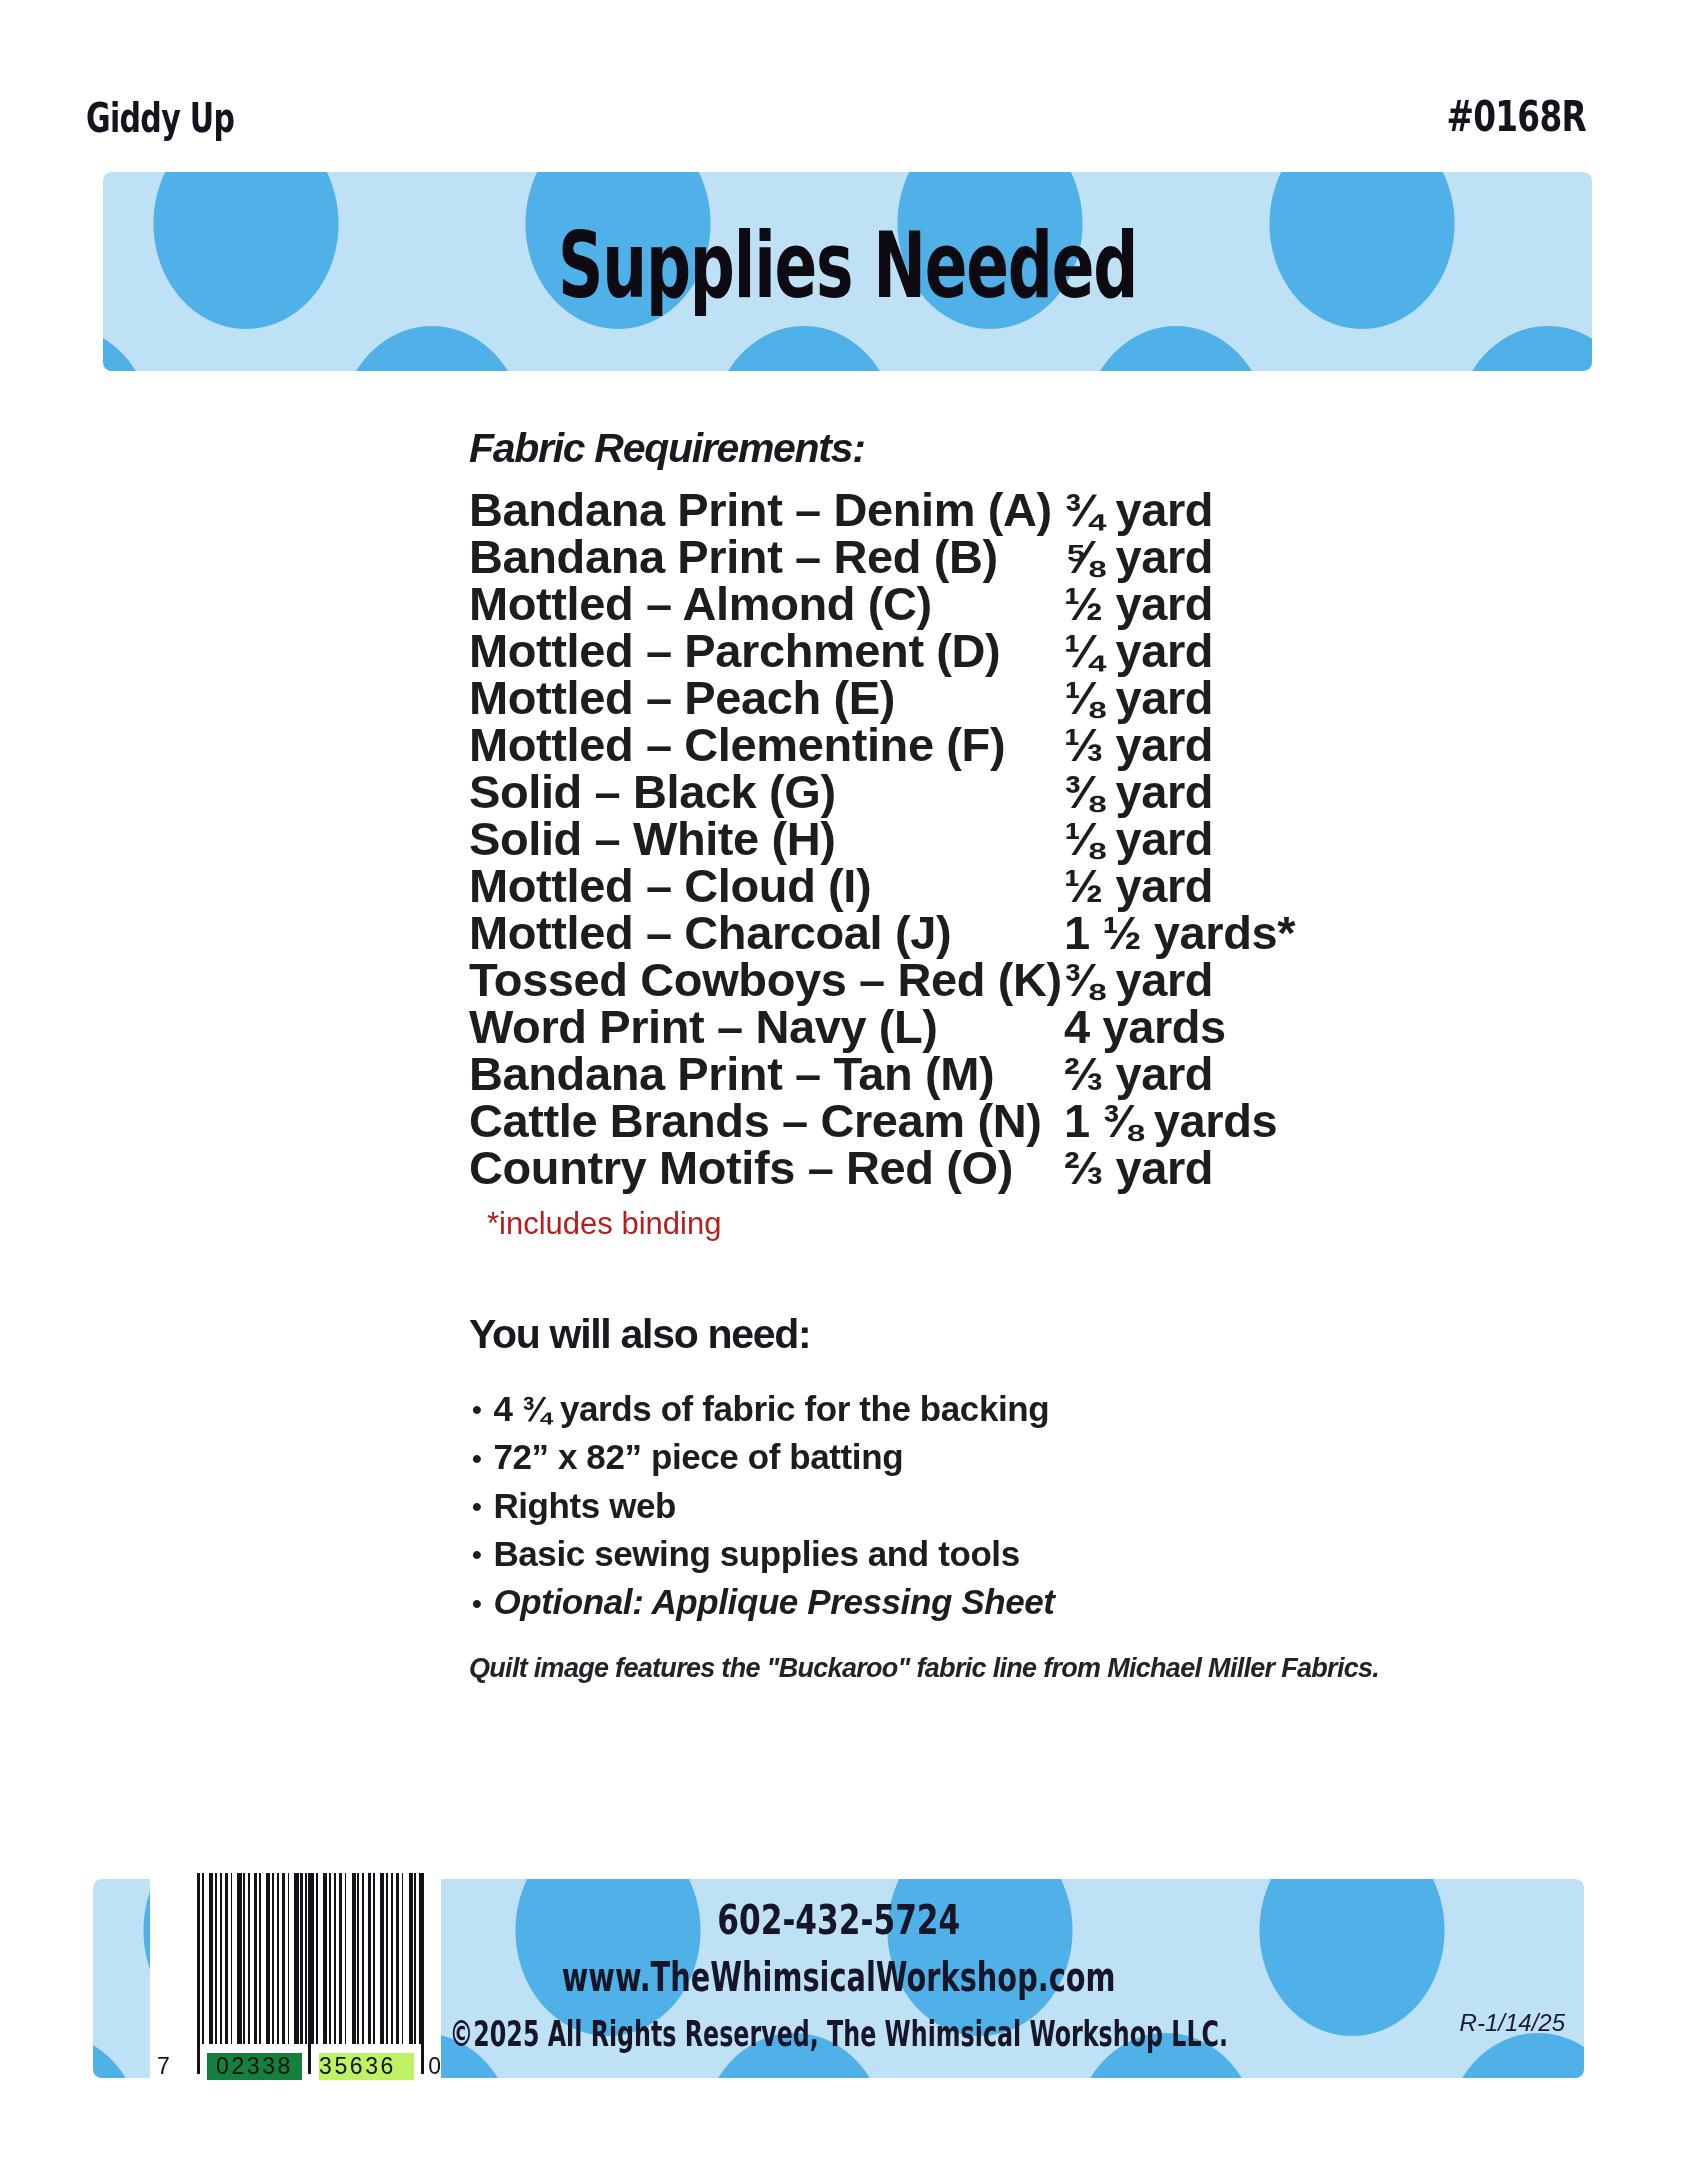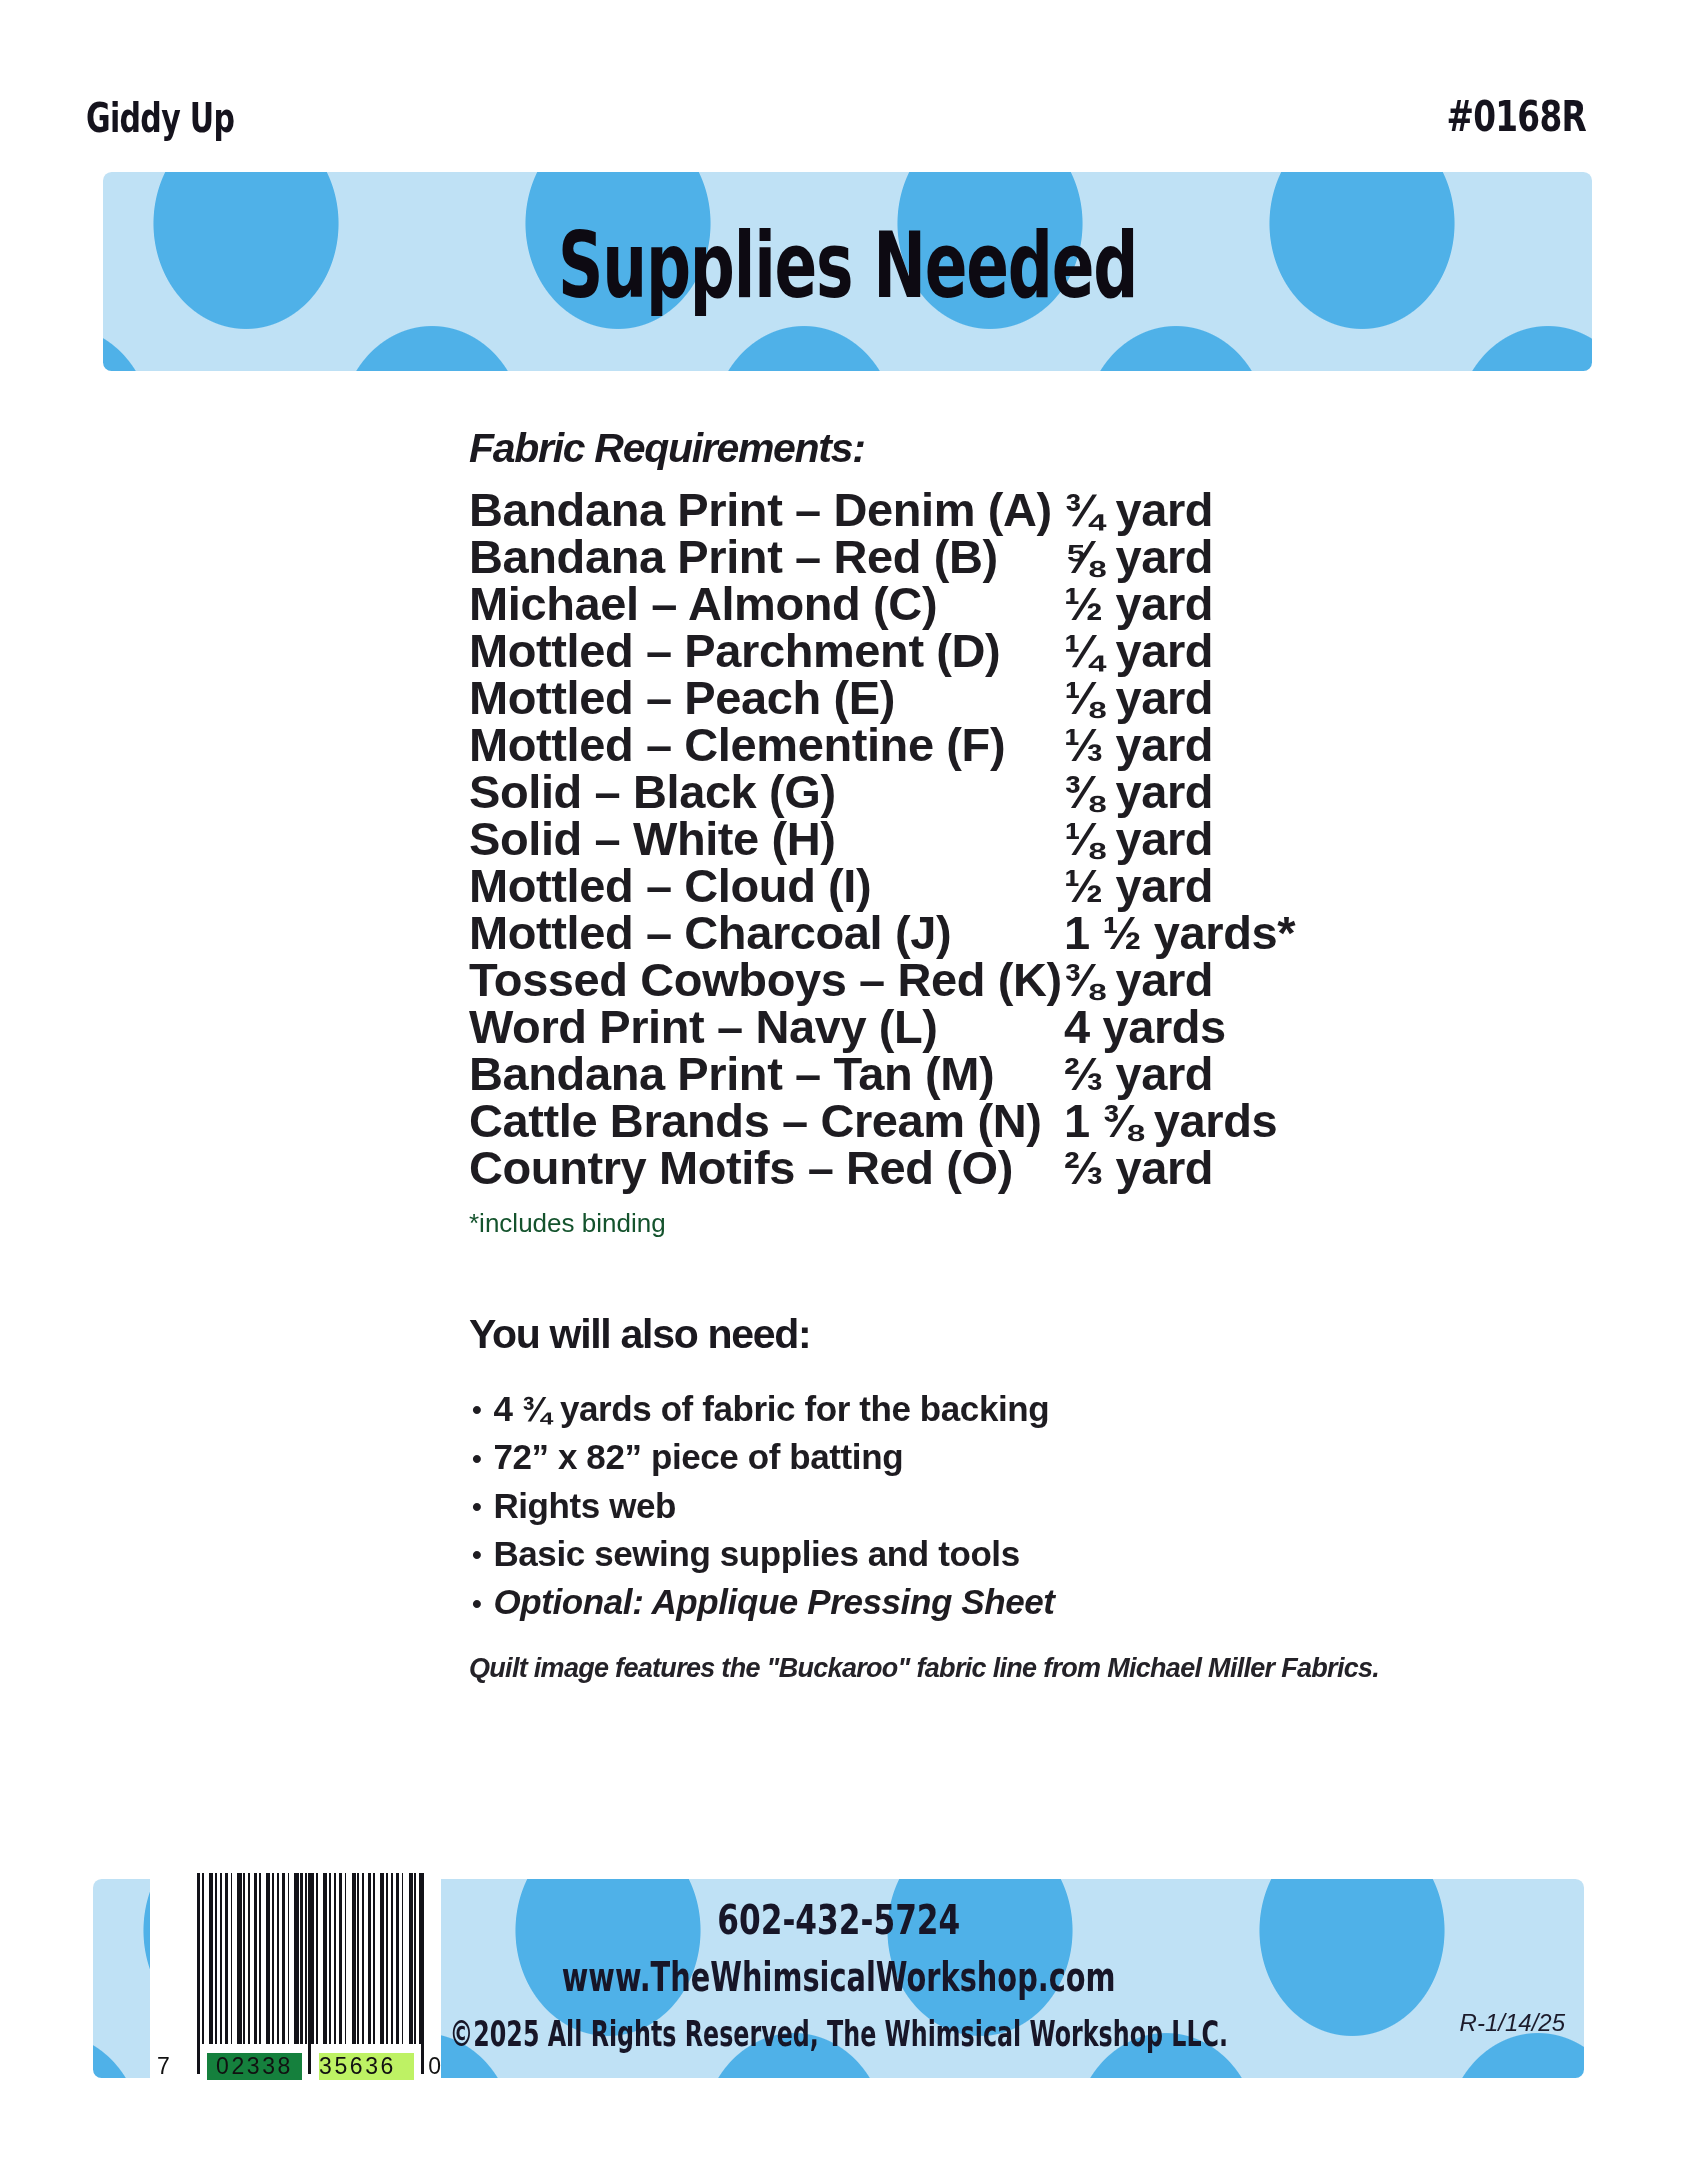--- a/index.html
+++ b/index.html
@@ -52,22 +52,22 @@
   
   .fr-heading{
     position:absolute;left:469px;top:425px;
     font-weight:bold;font-size:41px;letter-spacing:-1.3px;color:#1b191f;font-style:italic;
   }
   .fr-list{position:absolute;left:469px;top:486px;width:830px;}
   .fr-row{display:flex;line-height:47px;font-size:47px;font-weight:bold;letter-spacing:-0.4px;}
   .fr-label{flex:0 0 595px;white-space:nowrap;}
   .fr-amount{flex:1;white-space:nowrap;}
   .fr-footnote{
-    position:absolute;left:469px;top:1200px;
-    font-size:26px;font-weight:normal;line-height:47px;color:#14532d;
+    position:absolute;left:487px;top:1200px;
+    font-size:31px;font-weight:normal;line-height:47px;color:#b91c1c;
   }
   
   .need-heading{
     position:absolute;left:469px;top:1311px;
     font-weight:bold;font-size:41px;letter-spacing:-1.3px;color:#1b191f;
   }
   .need-list{position:absolute;left:472px;top:1385px;}
   .need-item{line-height:47px;font-size:35px;font-weight:bold;letter-spacing:-0.4px;white-space:nowrap;}
   .need-item .bullet{font-size:28px;margin-right:12px;vertical-align:1.7px;}
   .need-item.italic .need-text{font-style:italic;}
@@ -136,21 +136,21 @@
   <div class="fr-list">
     <div class="fr-row">
         <span class="fr-label">Bandana Print – Denim (A)</span>
         <span class="fr-amount">¾ yard</span>
       </div>
     <div class="fr-row">
         <span class="fr-label">Bandana Print – Red (B)</span>
         <span class="fr-amount">⅝ yard</span>
       </div>
     <div class="fr-row">
-        <span class="fr-label">Michael – Almond (C)</span>
+        <span class="fr-label">Mottled – Almond (C)</span>
         <span class="fr-amount">½ yard</span>
       </div>
     <div class="fr-row">
         <span class="fr-label">Mottled – Parchment (D)</span>
         <span class="fr-amount">¼ yard</span>
       </div>
     <div class="fr-row">
         <span class="fr-label">Mottled – Peach (E)</span>
         <span class="fr-amount">⅛ yard</span>
       </div>

